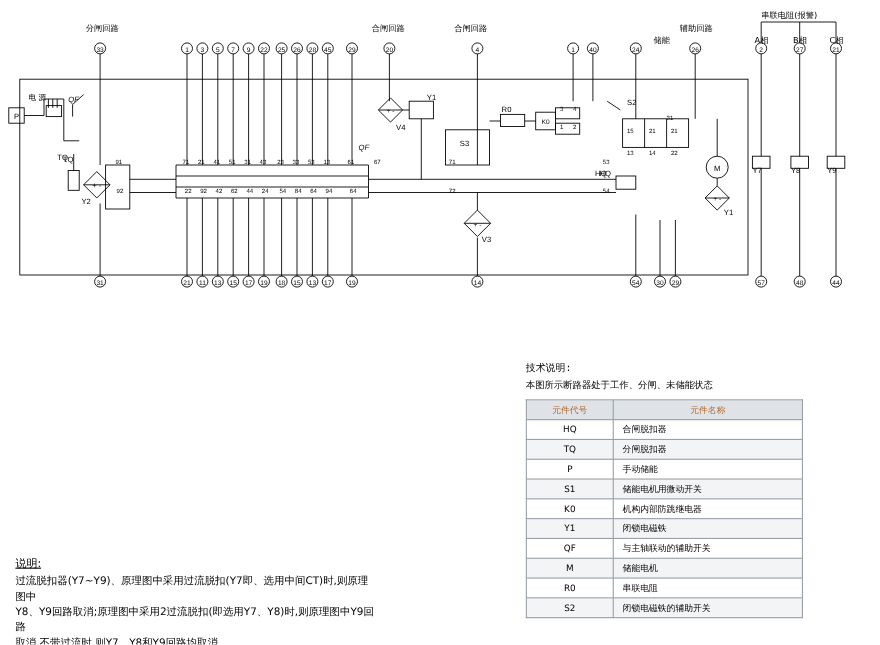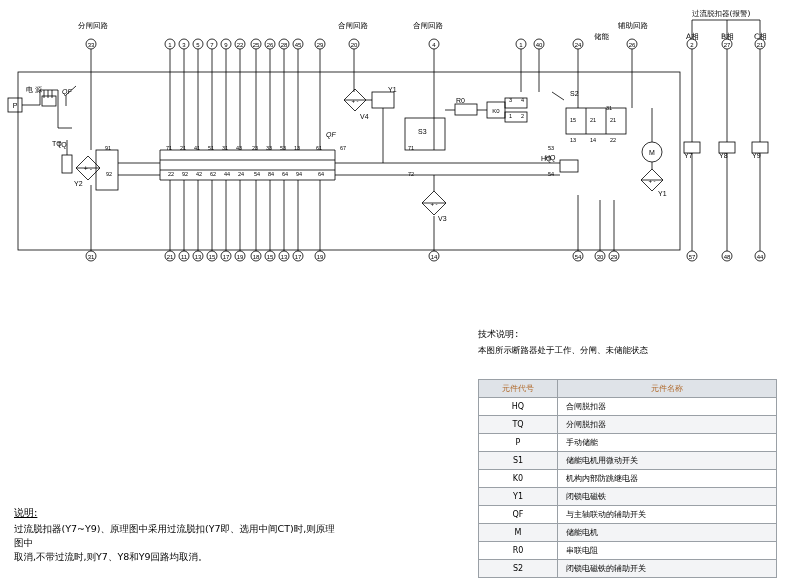--- a/index.html
+++ b/index.html
@@ -4,22 +4,22 @@
 <style>
   html,body{margin:0;padding:0;background:#fff;}
   body{width:800px;height:586px;position:relative;font-family:"Liberation Sans","DejaVu Sans",sans-serif;color:#000;overflow:hidden;}
   #sheet{position:absolute;left:0;top:0;width:800px;height:586px;}
   svg{position:absolute;left:0;top:0;}
   .lbl{position:absolute;font-size:7px;line-height:8px;white-space:nowrap;}
   .lbl.cn{font-family:"DejaVu Sans",sans-serif;font-size:7.5px;}
   
   #tech{position:absolute;left:478px;top:328px;width:310px;}
   #tech .t-title{font-family:Liberation Mono, monospace;font-size:9px;margin-bottom:4px;}
-  #tech .t-sub{font-family:"DejaVu Sans",sans-serif;font-size:8.5px;margin-bottom:22px;}
-  table{border-collapse:collapse;width:299px;font-size:8px;font-family:"DejaVu Sans",sans-serif;}
+  #tech .t-sub{font-family:"DejaVu Sans",sans-serif;font-size:8.5px;margin-bottom:6px;}
+  table{border-collapse:collapse;width:252px;font-size:8px;font-family:"DejaVu Sans",sans-serif;}
   th,td{border:1px solid #9aa0a6;padding:2px 4px;height:13px;}
   thead th{background:#dfe3e8;color:#b06a2c;font-weight:normal;text-align:center;font-size:8px;}
   tbody td:first-child{width:70px;text-align:center;}
   tbody td:last-child{text-align:left;padding-left:8px;}
   tbody tr:nth-child(even){background:#f3f4f6;}
   #explain{position:absolute;left:14px;top:506px;width:330px;font-family:"DejaVu Sans",sans-serif;font-size:9.5px;line-height:14px;}
   #explain .hd{font-size:10px;margin-bottom:2px;text-decoration:underline;}
 </style>
 </head>
 <body>
@@ -255,21 +255,21 @@
     <line x1="727" y1="153" x2="727" y2="251"></line>
     <line x1="760" y1="153" x2="760" y2="251"></line>
   </g>
 </svg>
 
 <div class="lbl cn" style="left:78px;top:22px;font-family:Liberation Serif, serif;">分闸回路</div>
 <div class="lbl cn" style="left:338px;top:22px;">合闸回路</div>
 <div class="lbl cn" style="left:413px;top:22px;">合闸回路</div>
 <div class="lbl cn" style="left:594px;top:33px;">储能</div>
 <div class="lbl cn" style="left:618px;top:22px;">辅助回路</div>
-<div class="lbl cn" style="left:692px;top:10px;">过流脱扣器(报警)</div>
+<div class="lbl cn" style="left:692px;top:10px;">串联电阻(报警)</div>
 
 <div class="lbl cn" style="left:686px;top:33px;">A相</div>
 <div class="lbl cn" style="left:721px;top:33px;">B相</div>
 <div class="lbl cn" style="left:754px;top:33px;">C相</div>
 
 <div class="lbl" style="left:26px;top:86px;font-size:7px;">电 源</div>
 <div class="lbl" style="left:62px;top:88px;font-style:italic;">QF</div>
 <div class="lbl" style="left:52px;top:140px;">TQ</div>
 <div class="lbl" style="left:74px;top:180px;">Y2</div>
 <div class="lbl" style="left:388px;top:86px;">Y1</div>
@@ -377,16 +377,17 @@
             <td>S2</td>
             <td>闭锁电磁铁的辅助开关</td>
           </tr>
         </tbody>
   </table>
 </div>
 
 <div id="explain">
   <div class="hd">说明:</div>
   <div>过流脱扣器(Y7~Y9)、原理图中采用过流脱扣(Y7即、选用中间CT)时,则原理图中</div>
+  <div>Y8、Y9回路取消;原理图中采用2过流脱扣(即选用Y7、Y8)时,则原理图中Y9回路</div>
   <div>取消,不带过流时,则Y7、Y8和Y9回路均取消。</div>
 </div>
 
 </div>
 
 </body></html>

